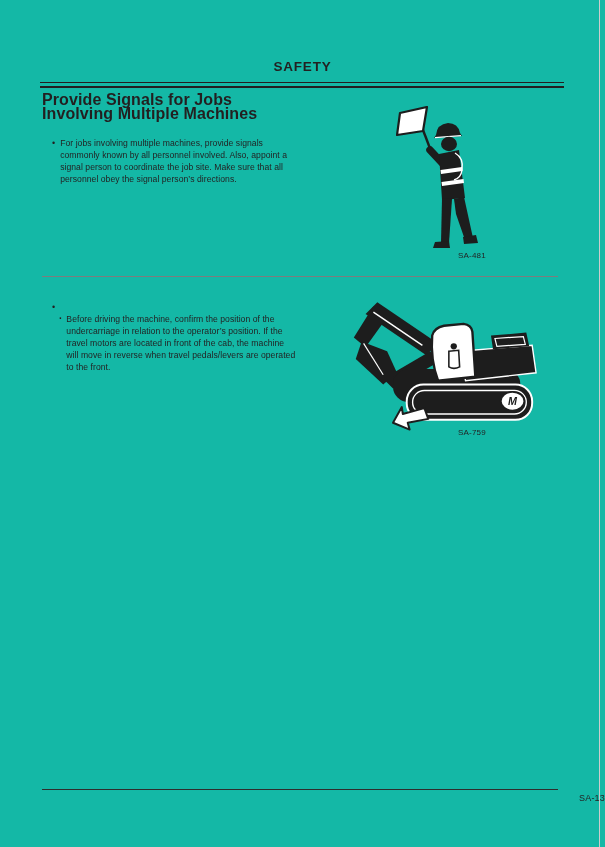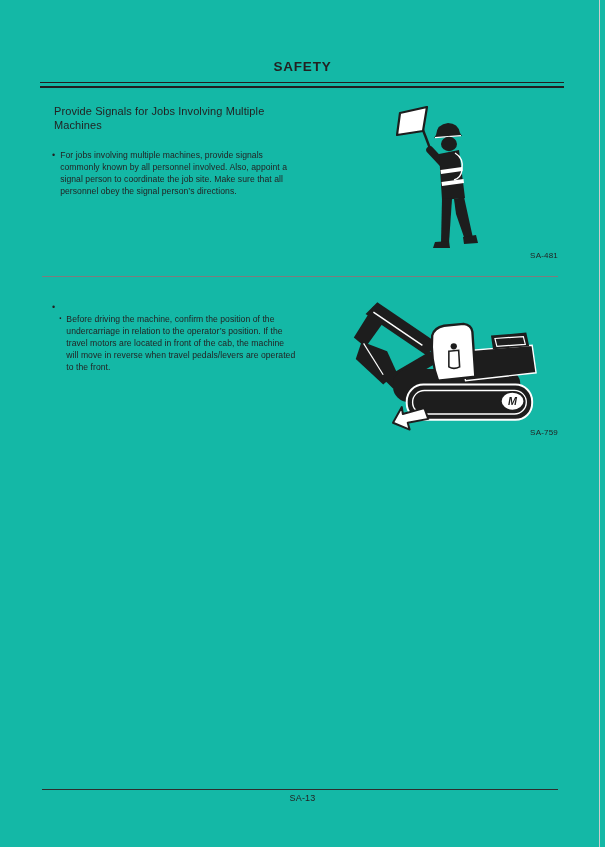--- a/index.html
+++ b/index.html
@@ -14,45 +14,45 @@
     text-align:center; font-size:13.5px; font-weight:bold; letter-spacing:0.8px;
   }
   .double-rule {
     position:absolute; top:82px; left:40px; width:524px; height:3px;
     border-top:1.6px solid #231f20; border-bottom:2.6px solid #231f20;
   }
 
   .sec { position:absolute; left:42px; }
   .sec1 { top:93px;  width:280px; }
   .sec2 { top:288px; width:280px; }
-  .sec-heading { margin:12px; font-size:11px; line-height:13.5px; font-weight:normal; letter-spacing:0.1px; }
+  .sec-heading { margin:0; font-size:16px; line-height:13.5px; font-weight:bold; letter-spacing:0.1px; }
   .sec1 .sec-heading { width:252px; }
 
   .bullet-row { display:flex; align-items:flex-start; padding-left:10px; }
   .sec1 .bullet-row { margin-top:17px; }
   .sec2 .bullet-row { margin-top:13px; }
   .bullet-glyph { font-size:9px; line-height:12.35px; margin-right:5px; flex:0 0 auto; }
   .body-text { margin:0; font-size:8.6px; line-height:12px; width:240px; letter-spacing:0.05px; }
 
   .sub-bullet-row { display:flex; align-items:flex-start; padding-left:17px; }
   .sub-bullet-glyph { font-size:10px; line-height:12.35px; margin-right:4px; font-weight:bold; flex:0 0 auto; }
   .sub-bullet-row .body-text { width:232px; }
 
   .fig { position:absolute; margin:0; }
   .fig1 { left:396px; top:106px; width:82px;  height:146px; }
   .fig2 { left:344px; top:294px; width:196px; height:138px; }
   .fig svg { display:block; width:100%; height:100%; }
 
-  .fig-label { position:absolute; width:100px; text-align:right; font-size:8px; letter-spacing:0.2px; }
+  .fig-label { position:absolute; width:100px; text-align:left; font-size:8px; letter-spacing:0.2px; }
   .label1 { left:458px; top:251px; }
   .label2 { left:458px; top:428px; }
 
   .divider    { position:absolute; top:276px; left:42px; width:516px; border-top:1.2px solid #7d7d7d; }
   .footer-rule{ position:absolute; top:789px; left:42px; width:516px; border-top:1.4px solid #2e2e2e; }
-  .page-number{ position:absolute; top:793px; left:0; width:100%; text-align:center; font-size:9px; letter-spacing:0.2px; }
+  .page-number{ position:absolute; top:793px; left:0; width:100%; text-align:right; font-size:9px; letter-spacing:0.2px; }
 </style>
 </head>
 <body>
 
 <div class="page">
   <div class="scan-edge"></div>
 
   <h1 class="header-title">SAFETY</h1>
   <div class="double-rule"></div>
 

